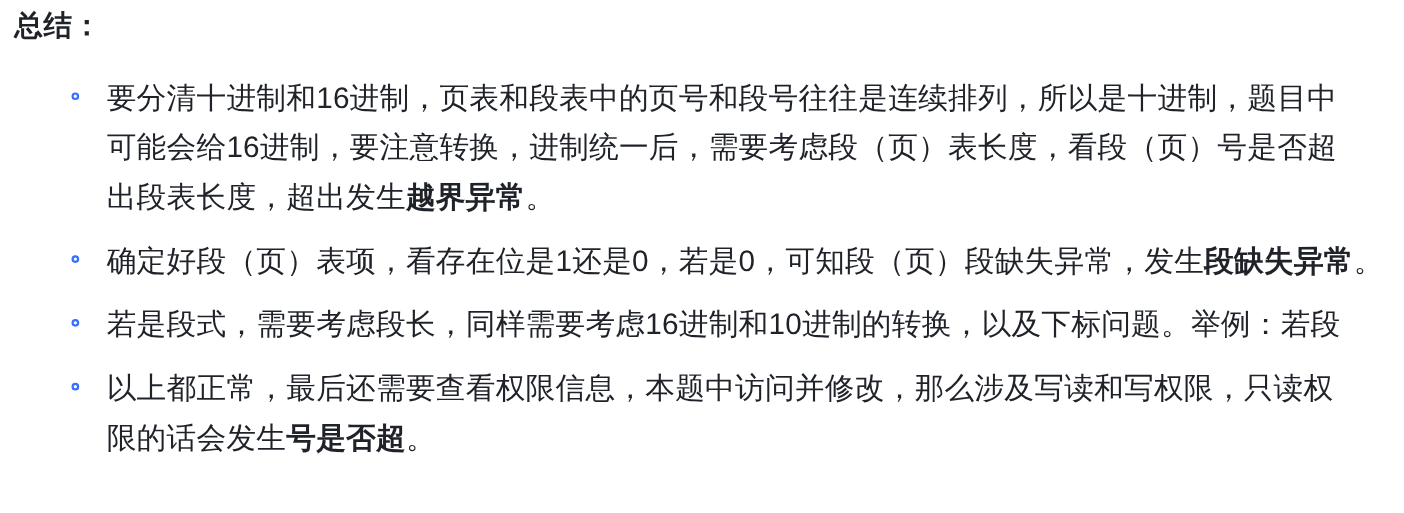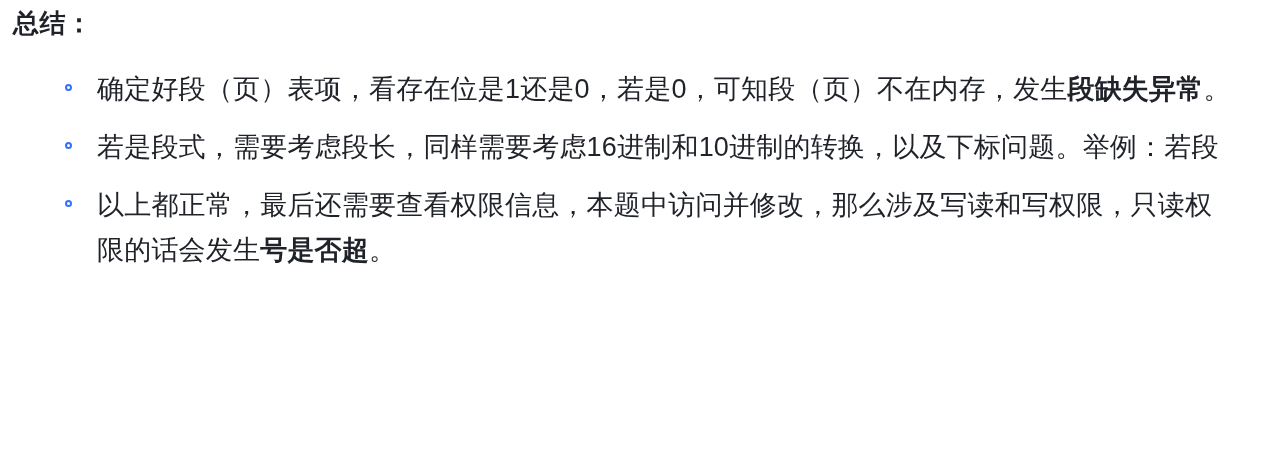--- a/index.html
+++ b/index.html
@@ -57,21 +57,29 @@
 </style>
 </head>
 <body>
 
 <div class="doc">
   <div class="heading">总结：</div>
   <ul class="bullets" id="bullet-list">
       <li class="item">
         <span class="marker"></span>
         <div class="content">
-          <div class="line"><span>确定好段（页）表项，看存在位是1还是0，若是0，可知段（页）不在内存，发生</span><span class="bold">段缺失异常</span><span>。</span></div>
+          <div class="line"><span>要分清十进制和16进制，页表和段表中的页号和段号往往是连续排列，所以是十进制，题目中</span></div>
+          <div class="line"><span>可能会给16进制，要注意转换，进制统一后，需要考虑段（页）表长度，看段（页）号是否超</span></div>
+          <div class="line"><span>出段表长度，超出发生</span><span class="bold">越界异常</span><span>。</span></div>
+        </div>
+      </li>
+      <li class="item">
+        <span class="marker"></span>
+        <div class="content">
+          <div class="line"><span>确定好段（页）表项，看存在位是1还是0，若是0，可知段（页）段缺失异常，发生</span><span class="bold">段缺失异常</span><span>。</span></div>
         </div>
       </li>
       <li class="item">
         <span class="marker"></span>
         <div class="content">
           <div class="line"><span>若是段式，需要考虑段长，同样需要考虑16进制和10进制的转换，以及下标问题。举例：若段</span></div>
         </div>
       </li>
       <li class="item">
         <span class="marker"></span>

